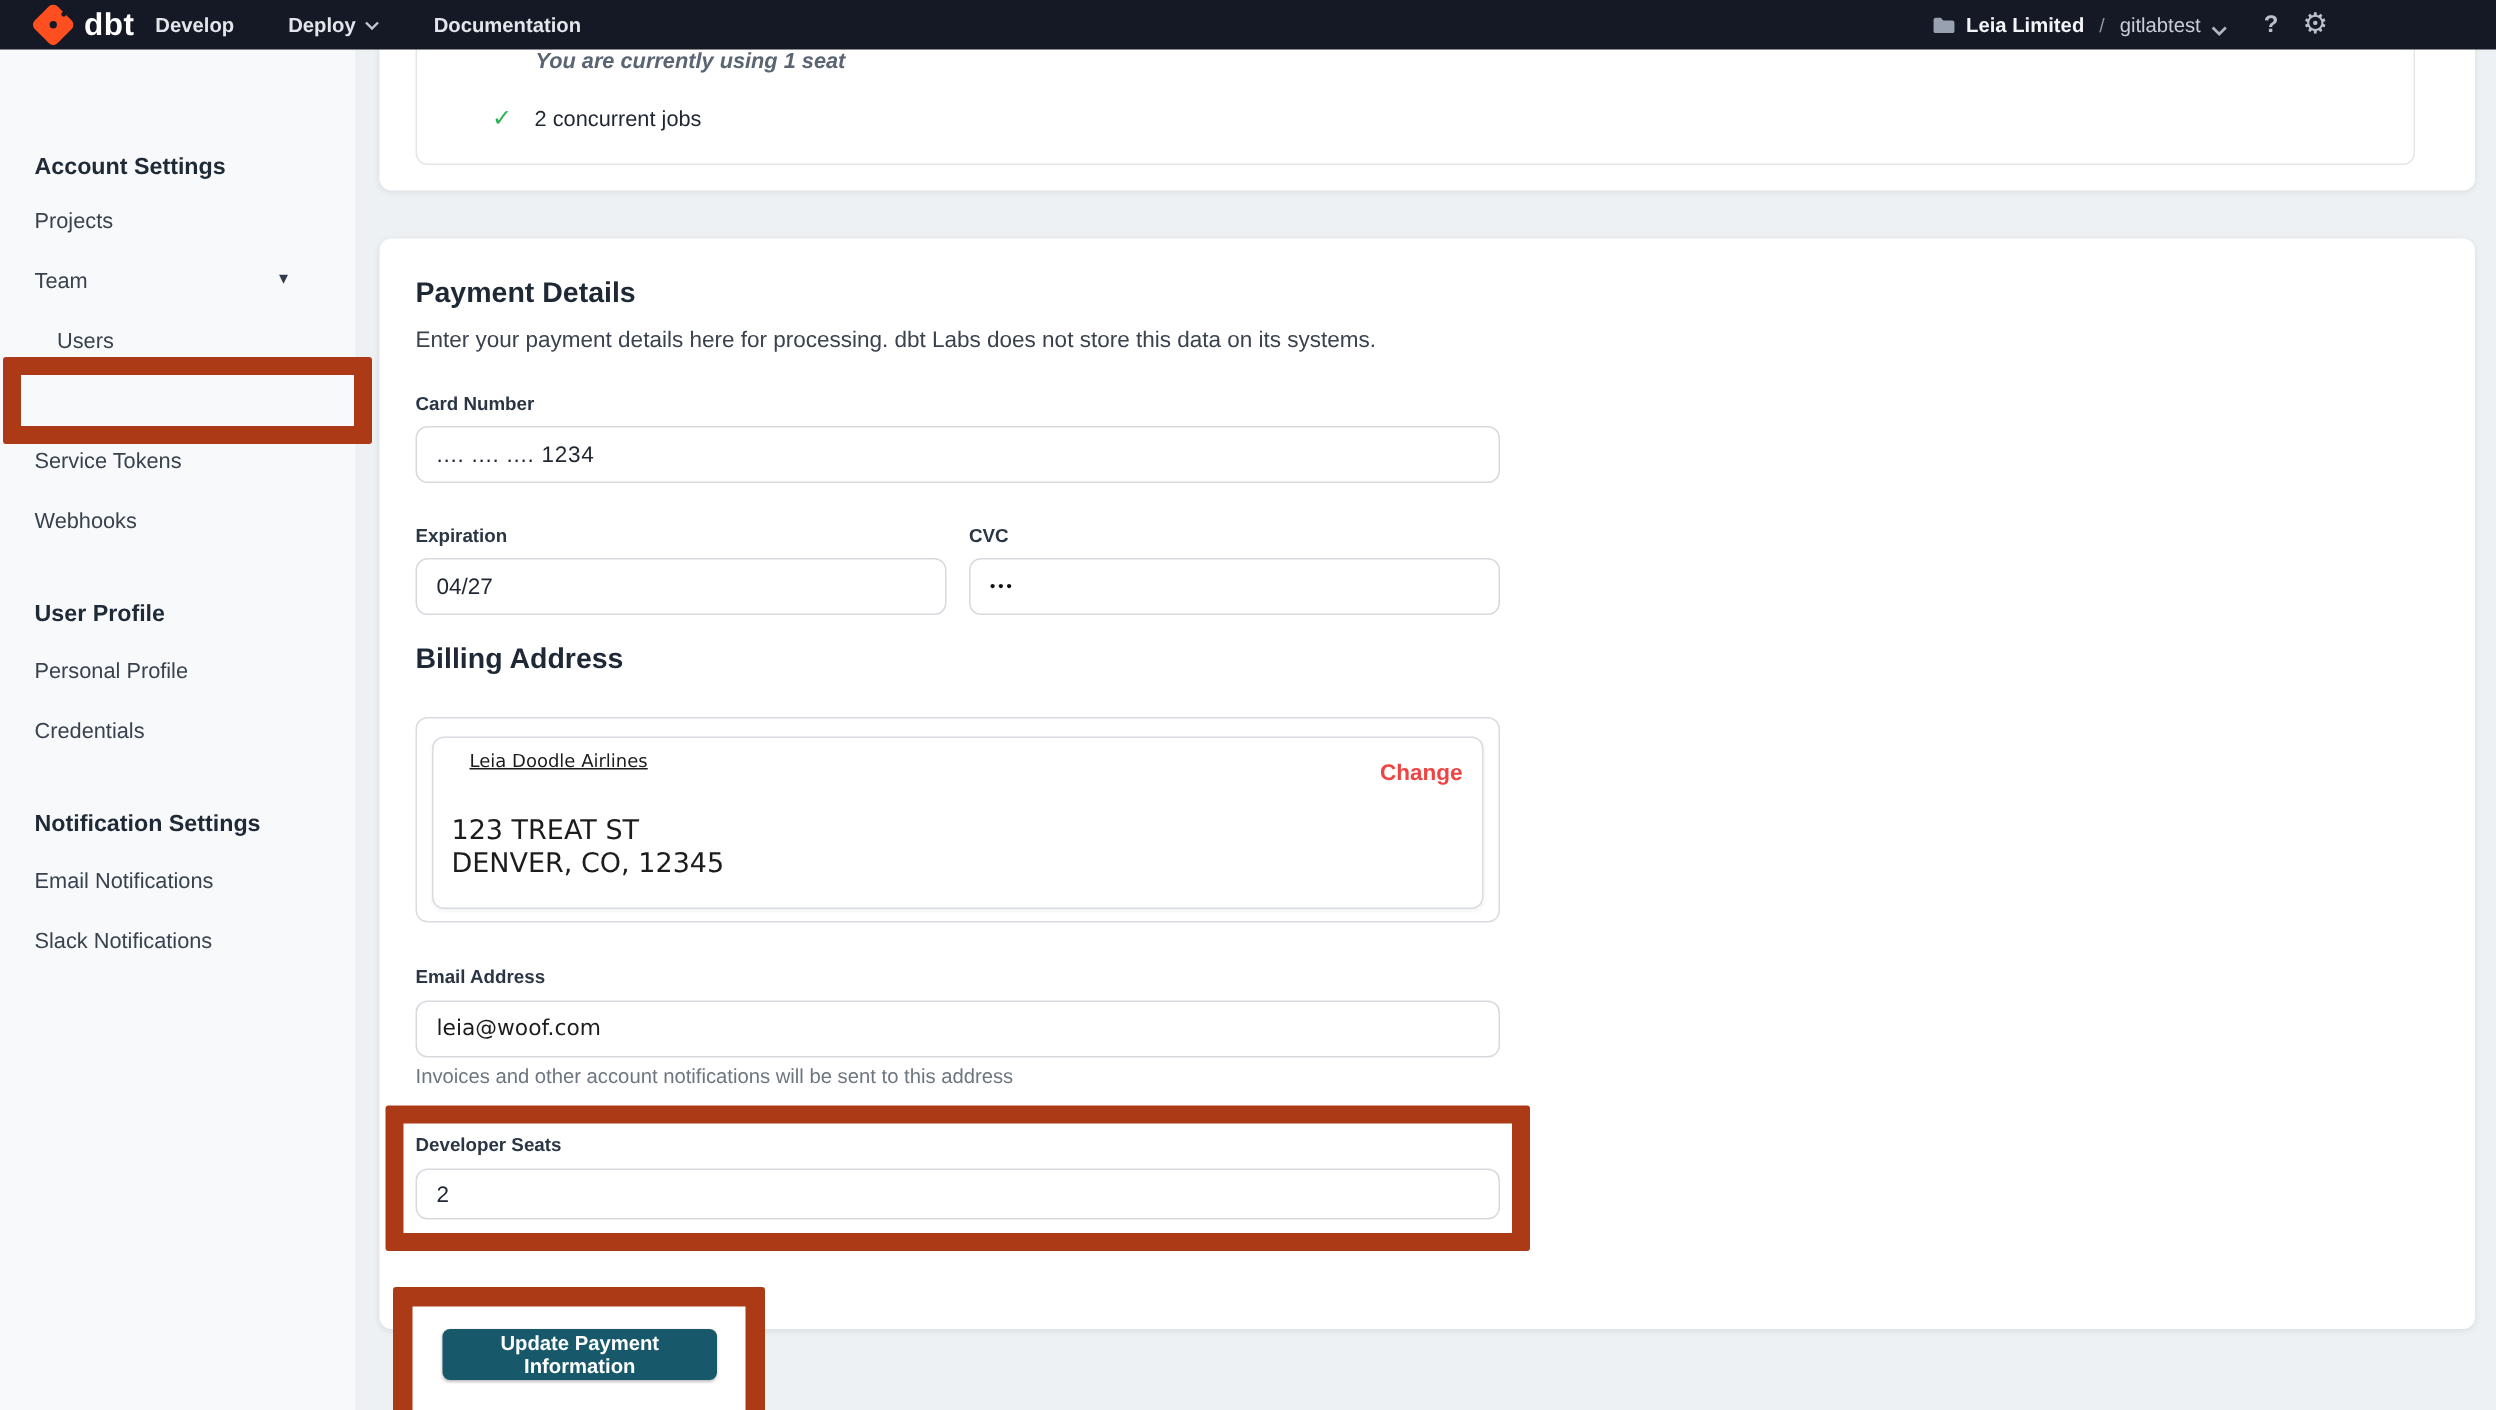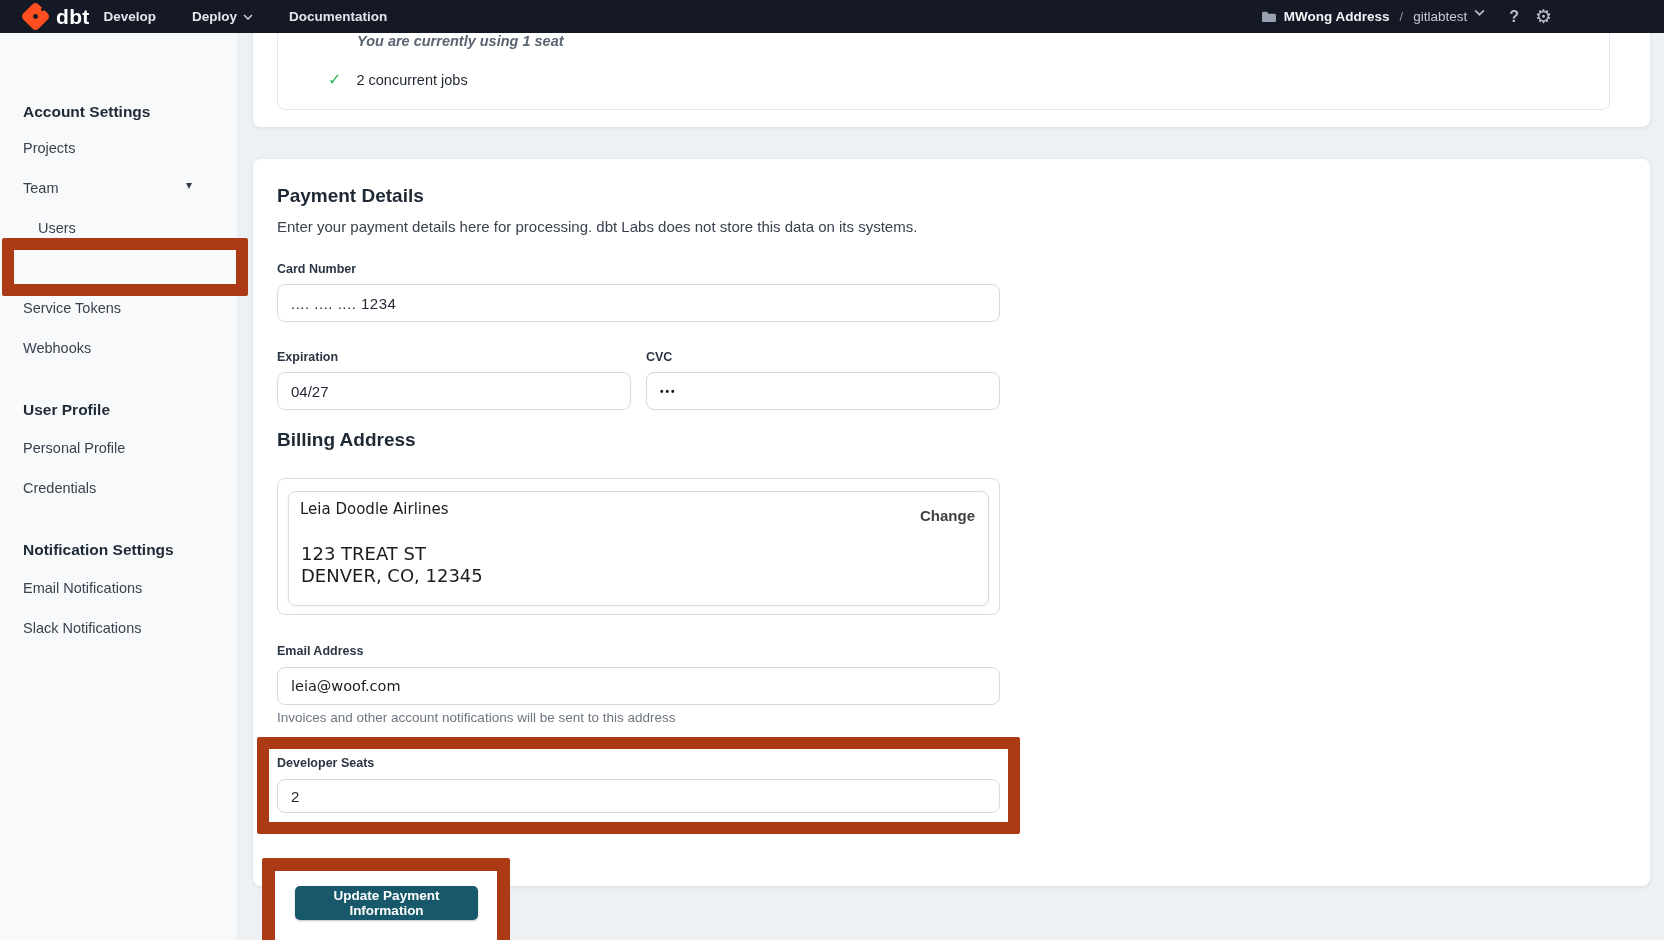--- a/index.html
+++ b/index.html
@@ -10,21 +10,21 @@
   .navbar{position:absolute;left:0;top:0;width:1664px;height:33px;background:#141925;z-index:40;
           display:flex;align-items:center;}
   .nav-logo{display:flex;align-items:center;margin-left:22px;cursor:pointer;}
   .brand{color:#fff;font-size:21px;font-weight:800;margin-left:7px;letter-spacing:.3px;line-height:1;}
   .nav-menu{display:flex;align-items:center;margin-left:14px;gap:36px;}
   .nav-item{color:#e2e6eb;font-size:13.5px;font-weight:700;cursor:pointer;display:flex;align-items:center;gap:6px;}
   .nav-right{position:absolute;right:112px;top:0;height:33px;display:flex;align-items:center;gap:10px;}
   .acct{display:flex;align-items:center;gap:7px;cursor:pointer;}
   .acct-name{color:#f2f4f7;font-size:13.5px;font-weight:700;}
   .path-sep{color:#8b95a3;font-size:13px;}
-  .proj{display:flex;align-items:flex-start;gap:7px;cursor:pointer;color:#c7cdd6;font-size:13.5px;}
+  .proj{display:flex;align-items:flex-end;gap:7px;cursor:pointer;color:#c7cdd6;font-size:13.5px;}
   .help-btn{color:#b9c0ca;font-size:16px;font-weight:700;margin-left:14px;cursor:pointer;}
   .gear-btn{color:#b9c0ca;font-size:19px;line-height:1;margin-left:6px;cursor:pointer;}
 
   
   .sidebar{position:absolute;left:0;top:33px;width:237px;bottom:0;background:#f8f9fb;z-index:5;
            border-right:1px solid #ebedf0;}
   .shead{position:absolute;left:23px;height:20px;line-height:20px;font-size:15.5px;font-weight:700;color:#1f2a37;white-space:nowrap;}
   .sitem{position:absolute;left:23px;height:20px;line-height:20px;font-size:14.5px;color:#39434f;white-space:nowrap;cursor:pointer;}
   .caret{position:absolute;font-size:12px;color:#323d4b;cursor:pointer;}
   .billing-item{position:absolute;left:17px;top:219px;width:220px;height:32px;background:#fafbfc;
@@ -47,23 +47,23 @@
   .tinput{position:absolute;height:38px;background:#fff;border:1px solid #d6dade;border-radius:8px;
           box-sizing:border-box;padding:16px 13px;font-size:15px;color:#1f2733;outline:none;
           font-family:"Liberation Sans",sans-serif;}
   .mono-dots{letter-spacing:.5px;}
   .cvc-val{font-size:10px;font-weight:700;letter-spacing:2px;color:#111;}
   .helper{position:absolute;left:24px;font-size:13.5px;color:#6d7680;white-space:nowrap;}
 
   .addr-outer{position:absolute;left:24px;top:319px;width:723px;height:137px;border:1px solid #d8dce1;border-radius:8px;box-sizing:border-box;background:#fff;}
   .addr-inner{position:absolute;left:10px;top:12px;width:701px;height:115px;border:1px solid #d8dce1;border-radius:8px;box-sizing:border-box;background:#fff;box-shadow:0 1px 3px rgba(22,30,45,.06);}
   .addr-text{font-family:"DejaVu Sans",sans-serif;color:#1c1c1c;}
-  .addr-name{position:absolute;left:11px;top:8px;font-size:15px;}
+  .addr-name{position:absolute;left:24px;top:8px;font-size:12px;text-decoration:underline;}
   .addr-lines{position:absolute;left:12px;top:51px;font-size:18px;line-height:21.5px;}
-  .change-link{position:absolute;right:13px;top:15px;font-size:15px;font-weight:600;color:#404040;cursor:pointer;}
+  .change-link{position:absolute;right:13px;top:15px;font-size:15px;font-weight:600;color:#ef4444;cursor:pointer;}
 
   .email-input{font-family:"DejaVu Sans",sans-serif;font-size:14.5px;color:#1c1c1c;}
 
   
   .ann{position:absolute;border:12px solid #ad3a17;z-index:55;pointer-events:none;border-radius:2px;}
   #ann-billing{left:2px;top:238px;width:246px;height:58px;box-sizing:border-box;}
   #ann-seats{left:257px;top:737px;width:763px;height:97px;box-sizing:border-box;}
   #ann-button{left:262px;top:858px;width:248px;height:104px;box-sizing:border-box;border-width:13px;background:#fff;}
 
   .update-btn{position:absolute;left:20px;top:15px;width:183px;height:34px;background:#17596a;border:none;border-radius:5px;
@@ -149,21 +149,21 @@
       </span>
       <span class="nav-item">
           <span>Documentation</span>
         </span>
     </div>
     <div class="nav-right">
       <span class="acct">
         <svg width="16" height="13" viewBox="0 0 17 14">
             <path fill="#97a1af" d="M1 3.5C1 2.7 1.7 2 2.5 2H6.2L8 4H14.5C15.3 4 16 4.7 16 5.5V11.5C16 12.3 15.3 13 14.5 13H2.5C1.7 13 1 12.3 1 11.5Z"></path>
           </svg>
-        <span class="acct-name">MWong Address</span>
+        <span class="acct-name">Leia Limited</span>
       </span>
       <span class="path-sep">/</span>
       <span class="proj">
         <span>gitlabtest</span>
         <svg width="11" height="7" viewBox="0 0 10 6">
             <polyline points="1,1 5,5 9,1" fill="none" stroke="#aeb5bf" stroke-width="1.6"></polyline>
           </svg>
       </span>
       <span class="help-btn">?</span>
       <span class="gear-btn">⚙</span>

